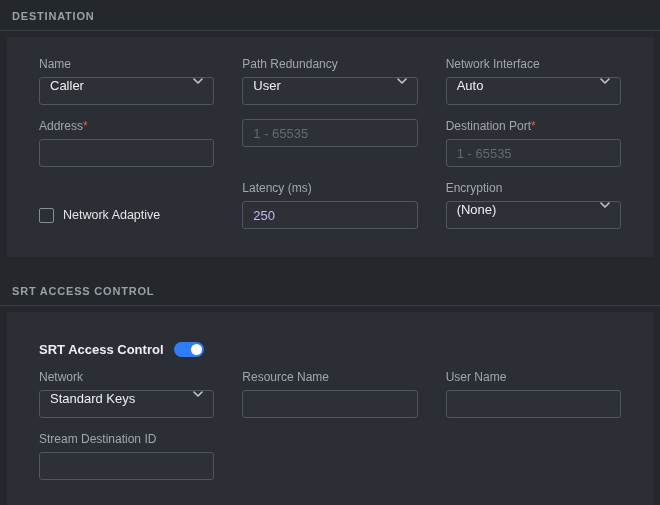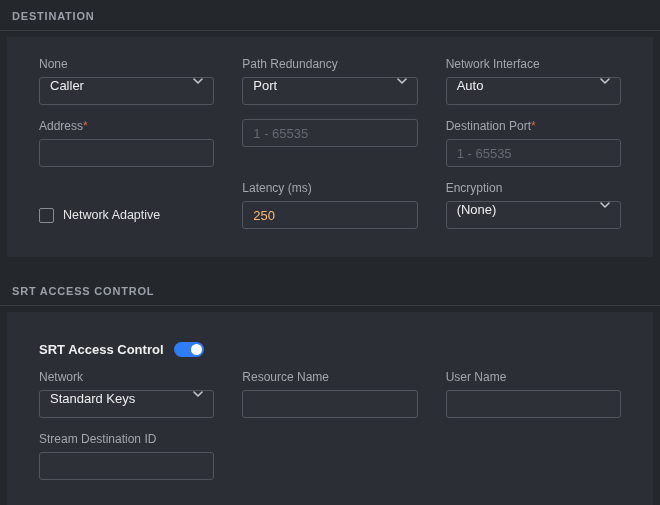--- a/index.html
+++ b/index.html
@@ -55,21 +55,21 @@
   .select-value { font-size: 13px; color: #edeff1; }
   .chev { width: 10px; height: 6px; color: #c3c7cc; flex: 0 0 auto; }
   .input {
     width: 100%;
     height: 28px;
     border: 1px solid #51565e;
     border-radius: 3px;
     background: #2d3036;
     padding: 0 10px;
     font-size: 13px;
-    color: #fdba74;
+    color: #c4b5fd;
     font-family: "Liberation Sans", sans-serif;
     outline: none;
   }
   .input::placeholder { color: #646972; }
   .lbl-spacer { height: 20px; }
   .check-row {
     height: 28px;
     display: flex;
     align-items: center;
     gap: 9px;
@@ -117,33 +117,33 @@
 <div class="screen">
 
   <div class="section-header">
     <span class="section-title">DESTINATION</span>
   </div>
 
   <div class="panel">
     <div class="grid">
 
       <div class="field">
-        <span class="lbl">None</span>
+        <span class="lbl">Name</span>
         <div class="select">
           <span class="select-value">Caller</span>
           <svg class="chev" viewBox="0 0 10 6">
               <path d="M1 1l4 4 4-4" fill="none" stroke="currentColor" stroke-width="1.6" stroke-linecap="round" stroke-linejoin="round"></path>
             </svg>
         </div>
       </div>
 
       <div class="field">
         <span class="lbl">Path Redundancy</span>
         <div class="select">
-          <span class="select-value">Port</span>
+          <span class="select-value">User</span>
           <svg class="chev" viewBox="0 0 10 6">
               <path d="M1 1l4 4 4-4" fill="none" stroke="currentColor" stroke-width="1.6" stroke-linecap="round" stroke-linejoin="round"></path>
             </svg>
         </div>
       </div>
 
       <div class="field">
         <span class="lbl">Network Interface</span>
         <div class="select">
           <span class="select-value">Auto</span>

